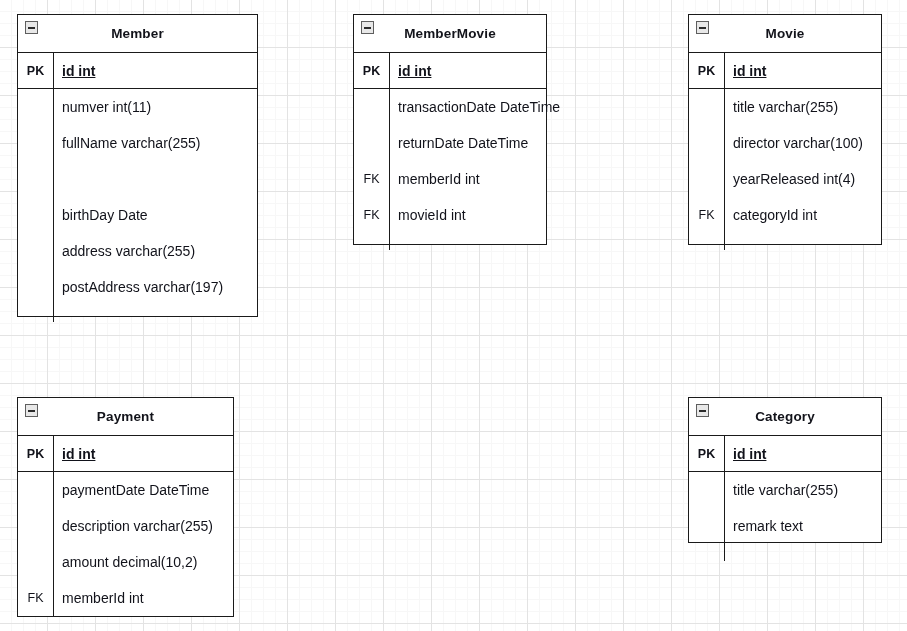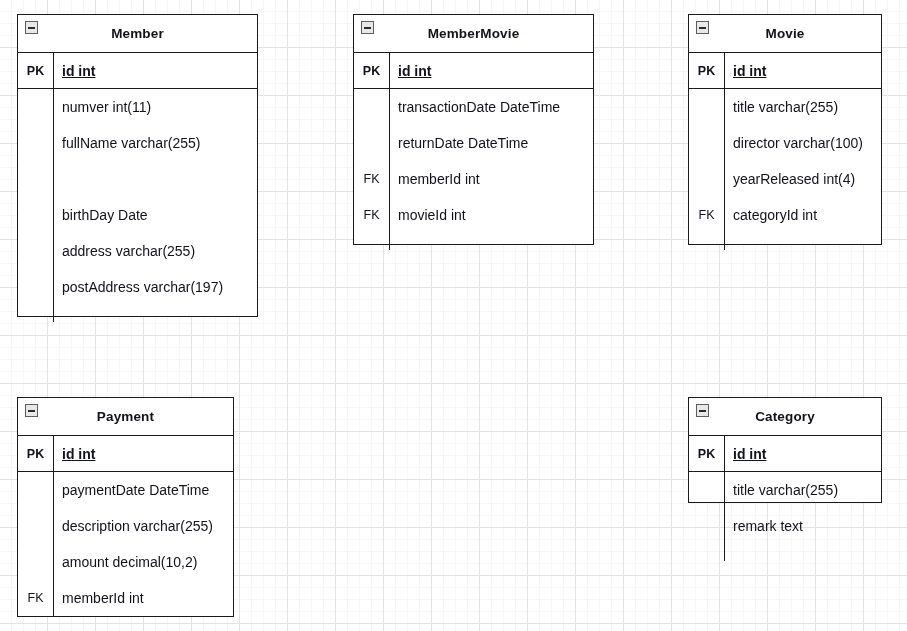--- a/index.html
+++ b/index.html
@@ -177,21 +177,21 @@
         <div class="row">
           <div class="key-cell " style="width: 36px; flex-basis: 36px; border-right: 1.4px solid rgb(26, 26, 26);"></div>
           <div class="attr-cell">postAddress varchar(197)</div>
         </div>
         <div class="row tail-pad">
           <div class="key-cell" style="width: 36px; flex-basis: 36px;"></div>
           <div class="attr-cell"></div>
         </div>
       </div>
     </div>
-    <div class="entity" style="left: 353px; top: 14px; width: 241px; height: 231px;">
+    <div class="entity" style="left: 353px; top: 14px; width: 194px; height: 231px;">
       <div class="entity-title">
         <div class="collapse-box">
           <div class="bar"></div>
         </div>
         <span class="entity-title-text">MemberMovie</span>
       </div>
       <div class="row pk-row">
         <div class="key-cell pk" style="width: 36px; flex-basis: 36px;">PK</div>
         <div class="attr-cell">id int</div>
       </div>
@@ -275,21 +275,21 @@
         <div class="row">
           <div class="key-cell " style="width: 36px; flex-basis: 36px; border-right: 1.4px solid rgb(26, 26, 26);"></div>
           <div class="attr-cell">amount decimal(10,2)</div>
         </div>
         <div class="row">
           <div class="key-cell fk" style="width: 36px; flex-basis: 36px; border-right: 1.4px solid rgb(26, 26, 26);">FK</div>
           <div class="attr-cell">memberId int</div>
         </div>
       </div>
     </div>
-    <div class="entity" style="left: 688px; top: 397px; width: 194px; height: 106px;">
+    <div class="entity" style="left: 688px; top: 397px; width: 194px; height: 146px;">
       <div class="entity-title">
         <div class="collapse-box">
           <div class="bar"></div>
         </div>
         <span class="entity-title-text">Category</span>
       </div>
       <div class="row pk-row">
         <div class="key-cell pk" style="width: 36px; flex-basis: 36px;">PK</div>
         <div class="attr-cell">id int</div>
       </div>

